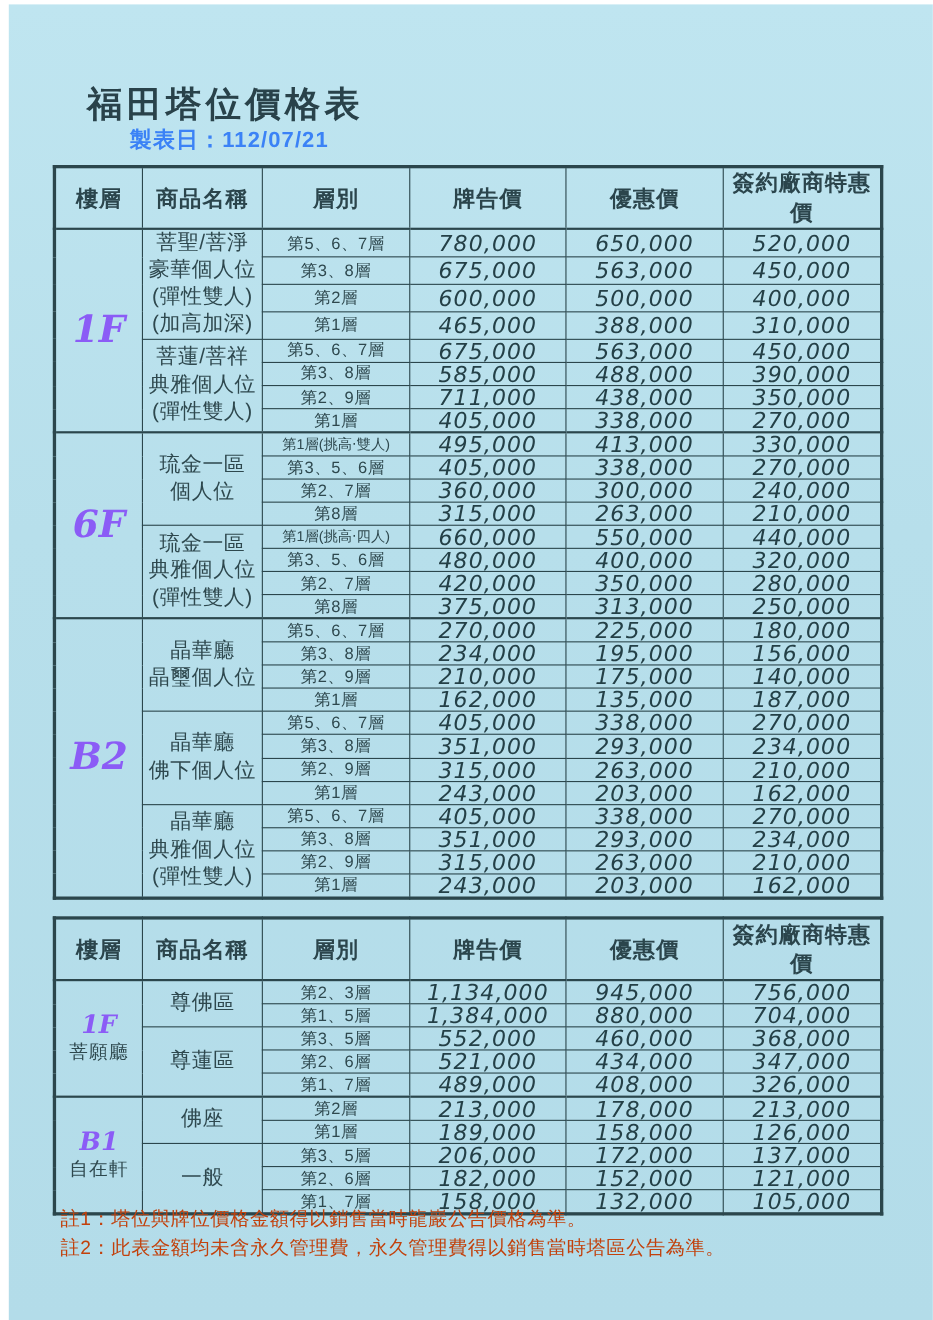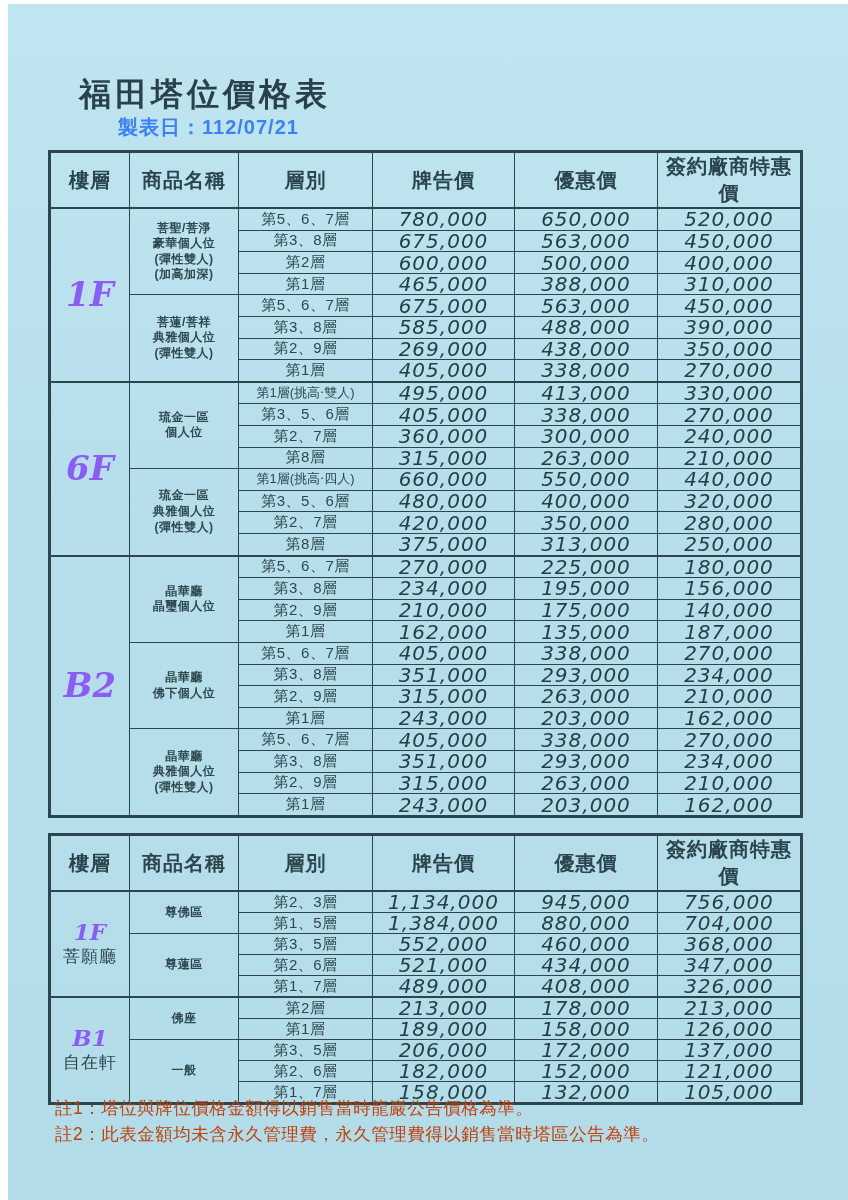--- a/index.html
+++ b/index.html
@@ -60,21 +60,21 @@
 
   .floor-cell{background:transparent;}
   .floor-label{
     font-family:"DejaVu Serif","Liberation Serif",serif;
     font-style:italic;font-weight:bold;
     font-size:34px;line-height:1.05;color:#8b5cf6;
   }
   .t2 .floor-label{font-size:23px;}
   .floor-hall{font-size:17px;letter-spacing:1px;margin-top:0;}
 
-  .product-cell{font-size:12px;line-height:1.3;letter-spacing:0.5px;font-weight:bold;}
+  .product-cell{font-size:19px;line-height:1.3;letter-spacing:0.5px;}
   .level-cell{font-size:15px;letter-spacing:0.5px;}
   .level-cell.small{font-size:13px;letter-spacing:0;}
 
   td.num{
     font-family:"DejaVu Sans",sans-serif;
     font-style:italic;font-size:20px;letter-spacing:1px;
     color:var(--num-ink);line-height:1;
   }
 
   .notes{position:absolute;left:55px;top:1095px;}
@@ -155,21 +155,21 @@
             <td class="num">450,000</td>
           </tr>
           <tr>
             <td class="level-cell">第3、8層</td>
             <td class="num">585,000</td>
             <td class="num">488,000</td>
             <td class="num">390,000</td>
           </tr>
           <tr>
             <td class="level-cell">第2、9層</td>
-            <td class="num">269,000</td>
+            <td class="num">711,000</td>
             <td class="num">438,000</td>
             <td class="num">350,000</td>
           </tr>
           <tr>
             <td class="level-cell">第1層</td>
             <td class="num">405,000</td>
             <td class="num">338,000</td>
             <td class="num">270,000</td>
           </tr>
           <tr class="floor-start">

